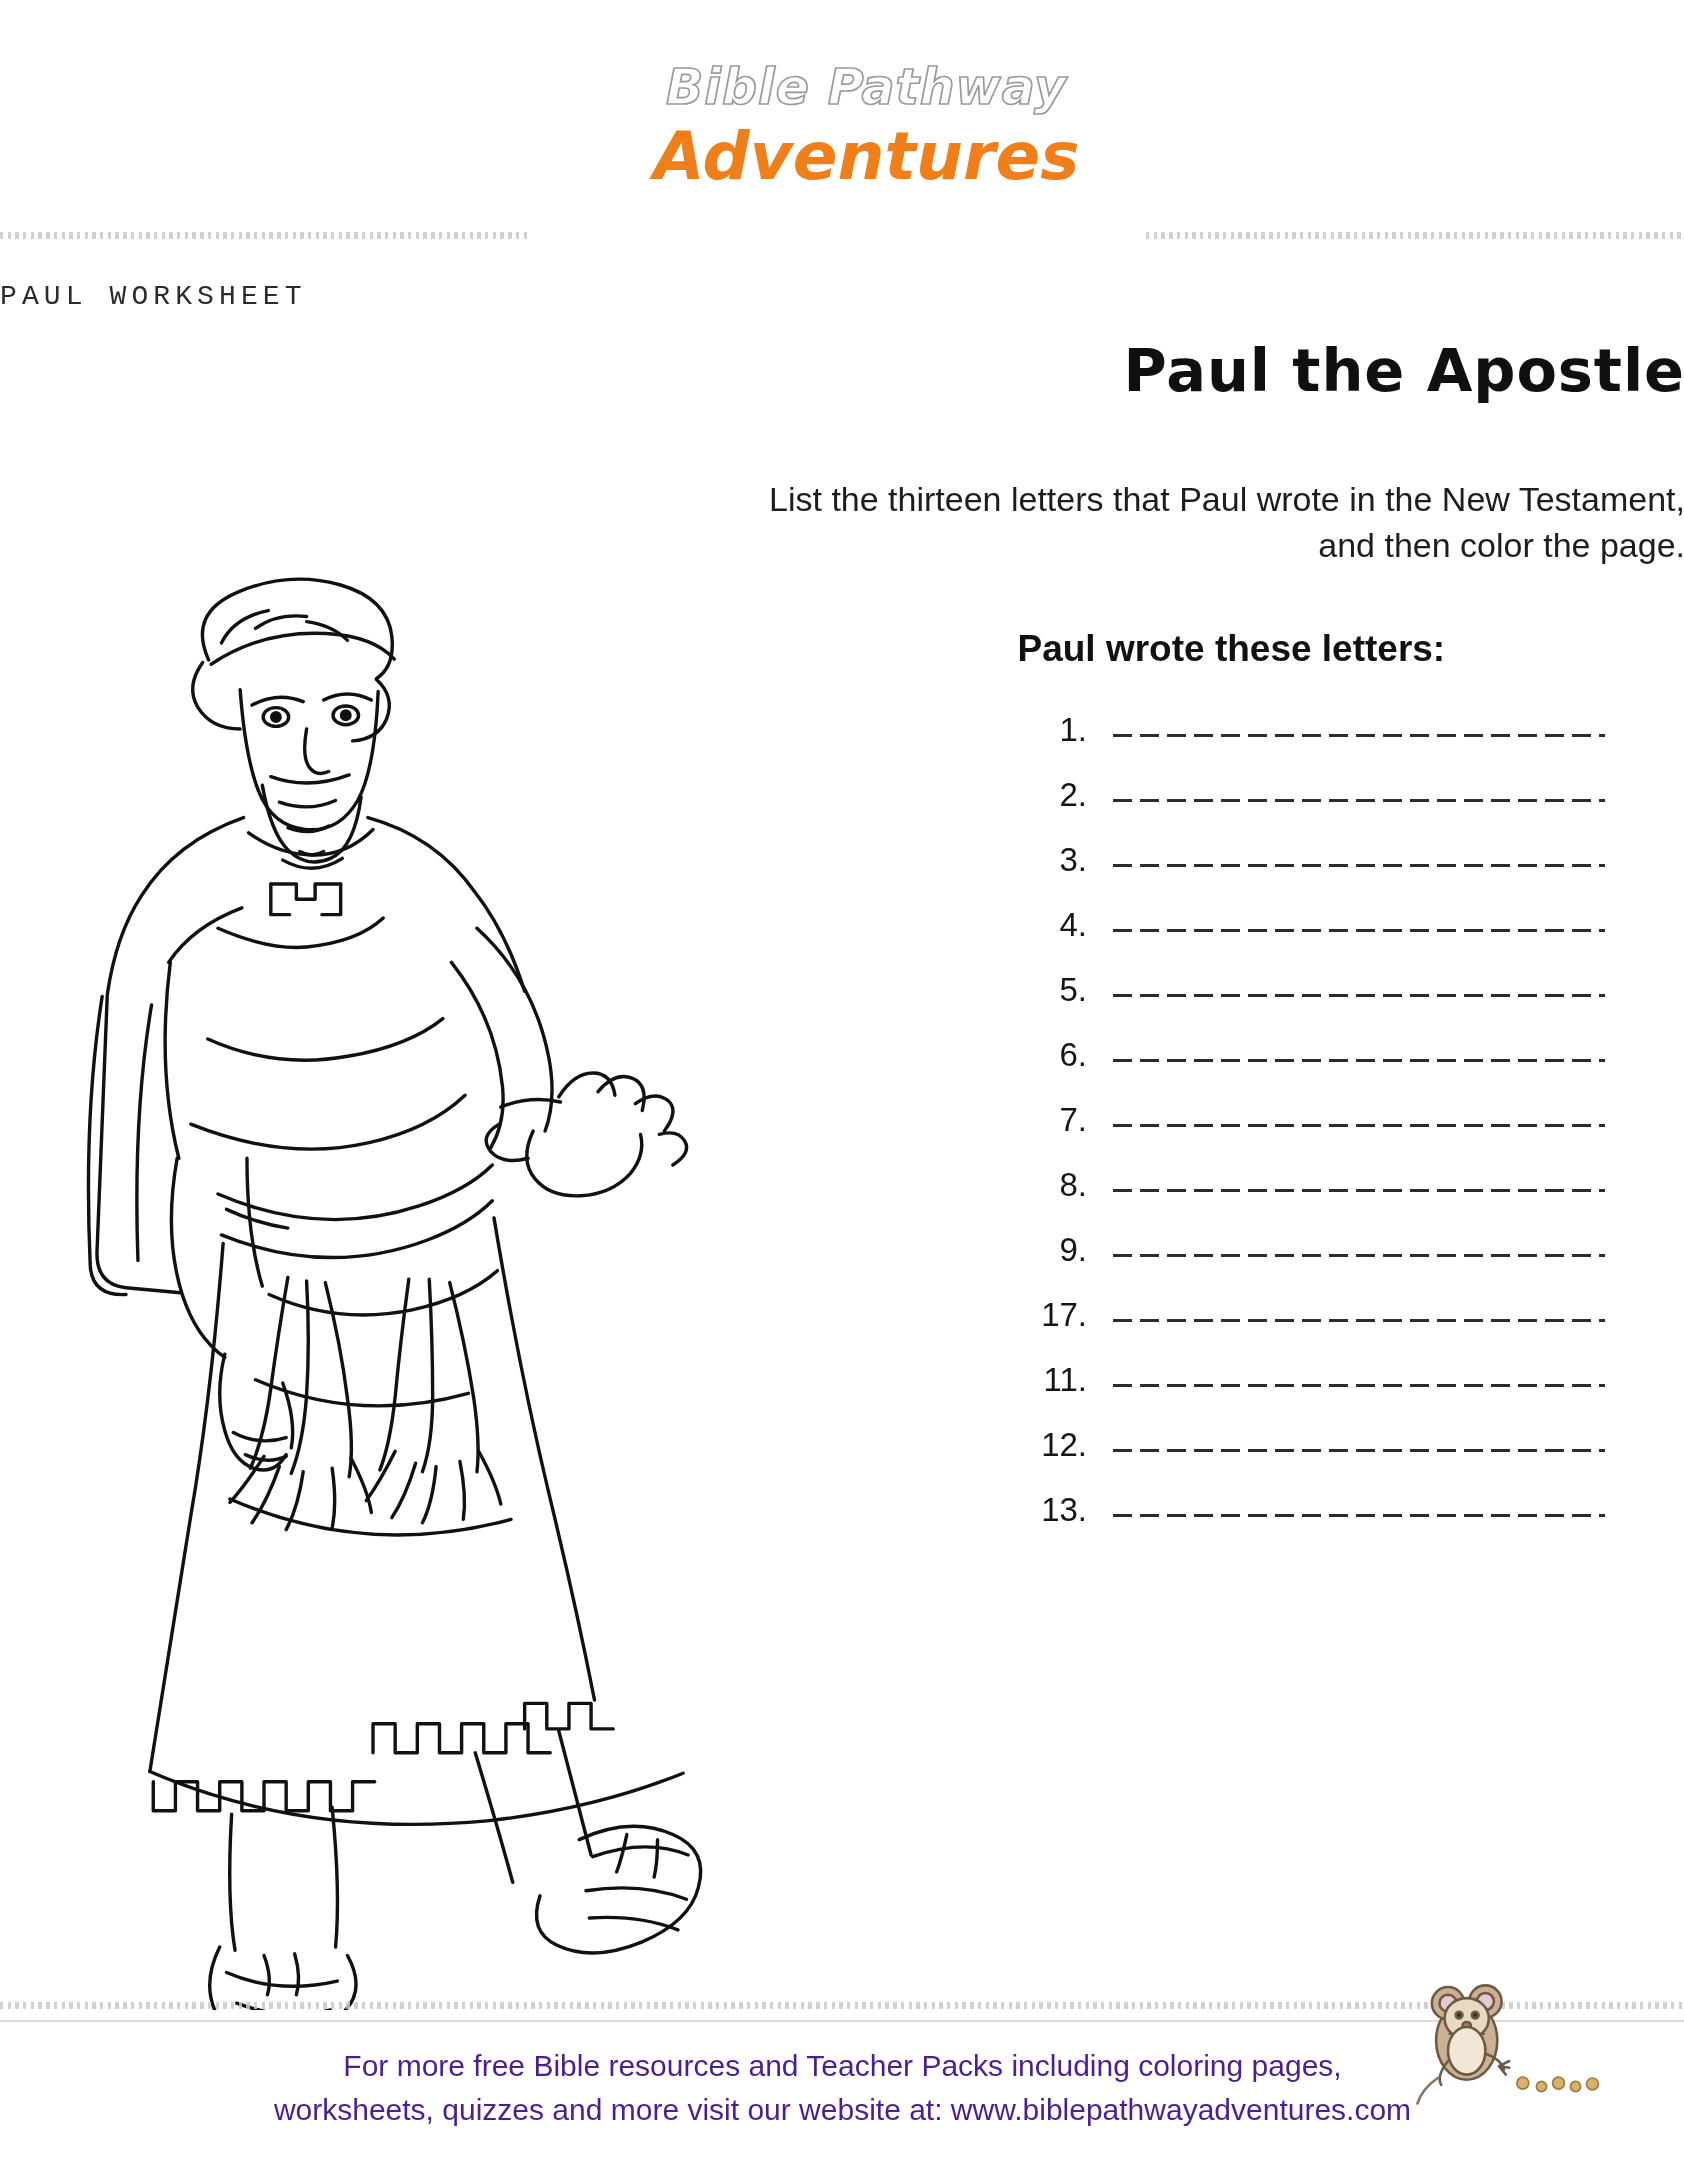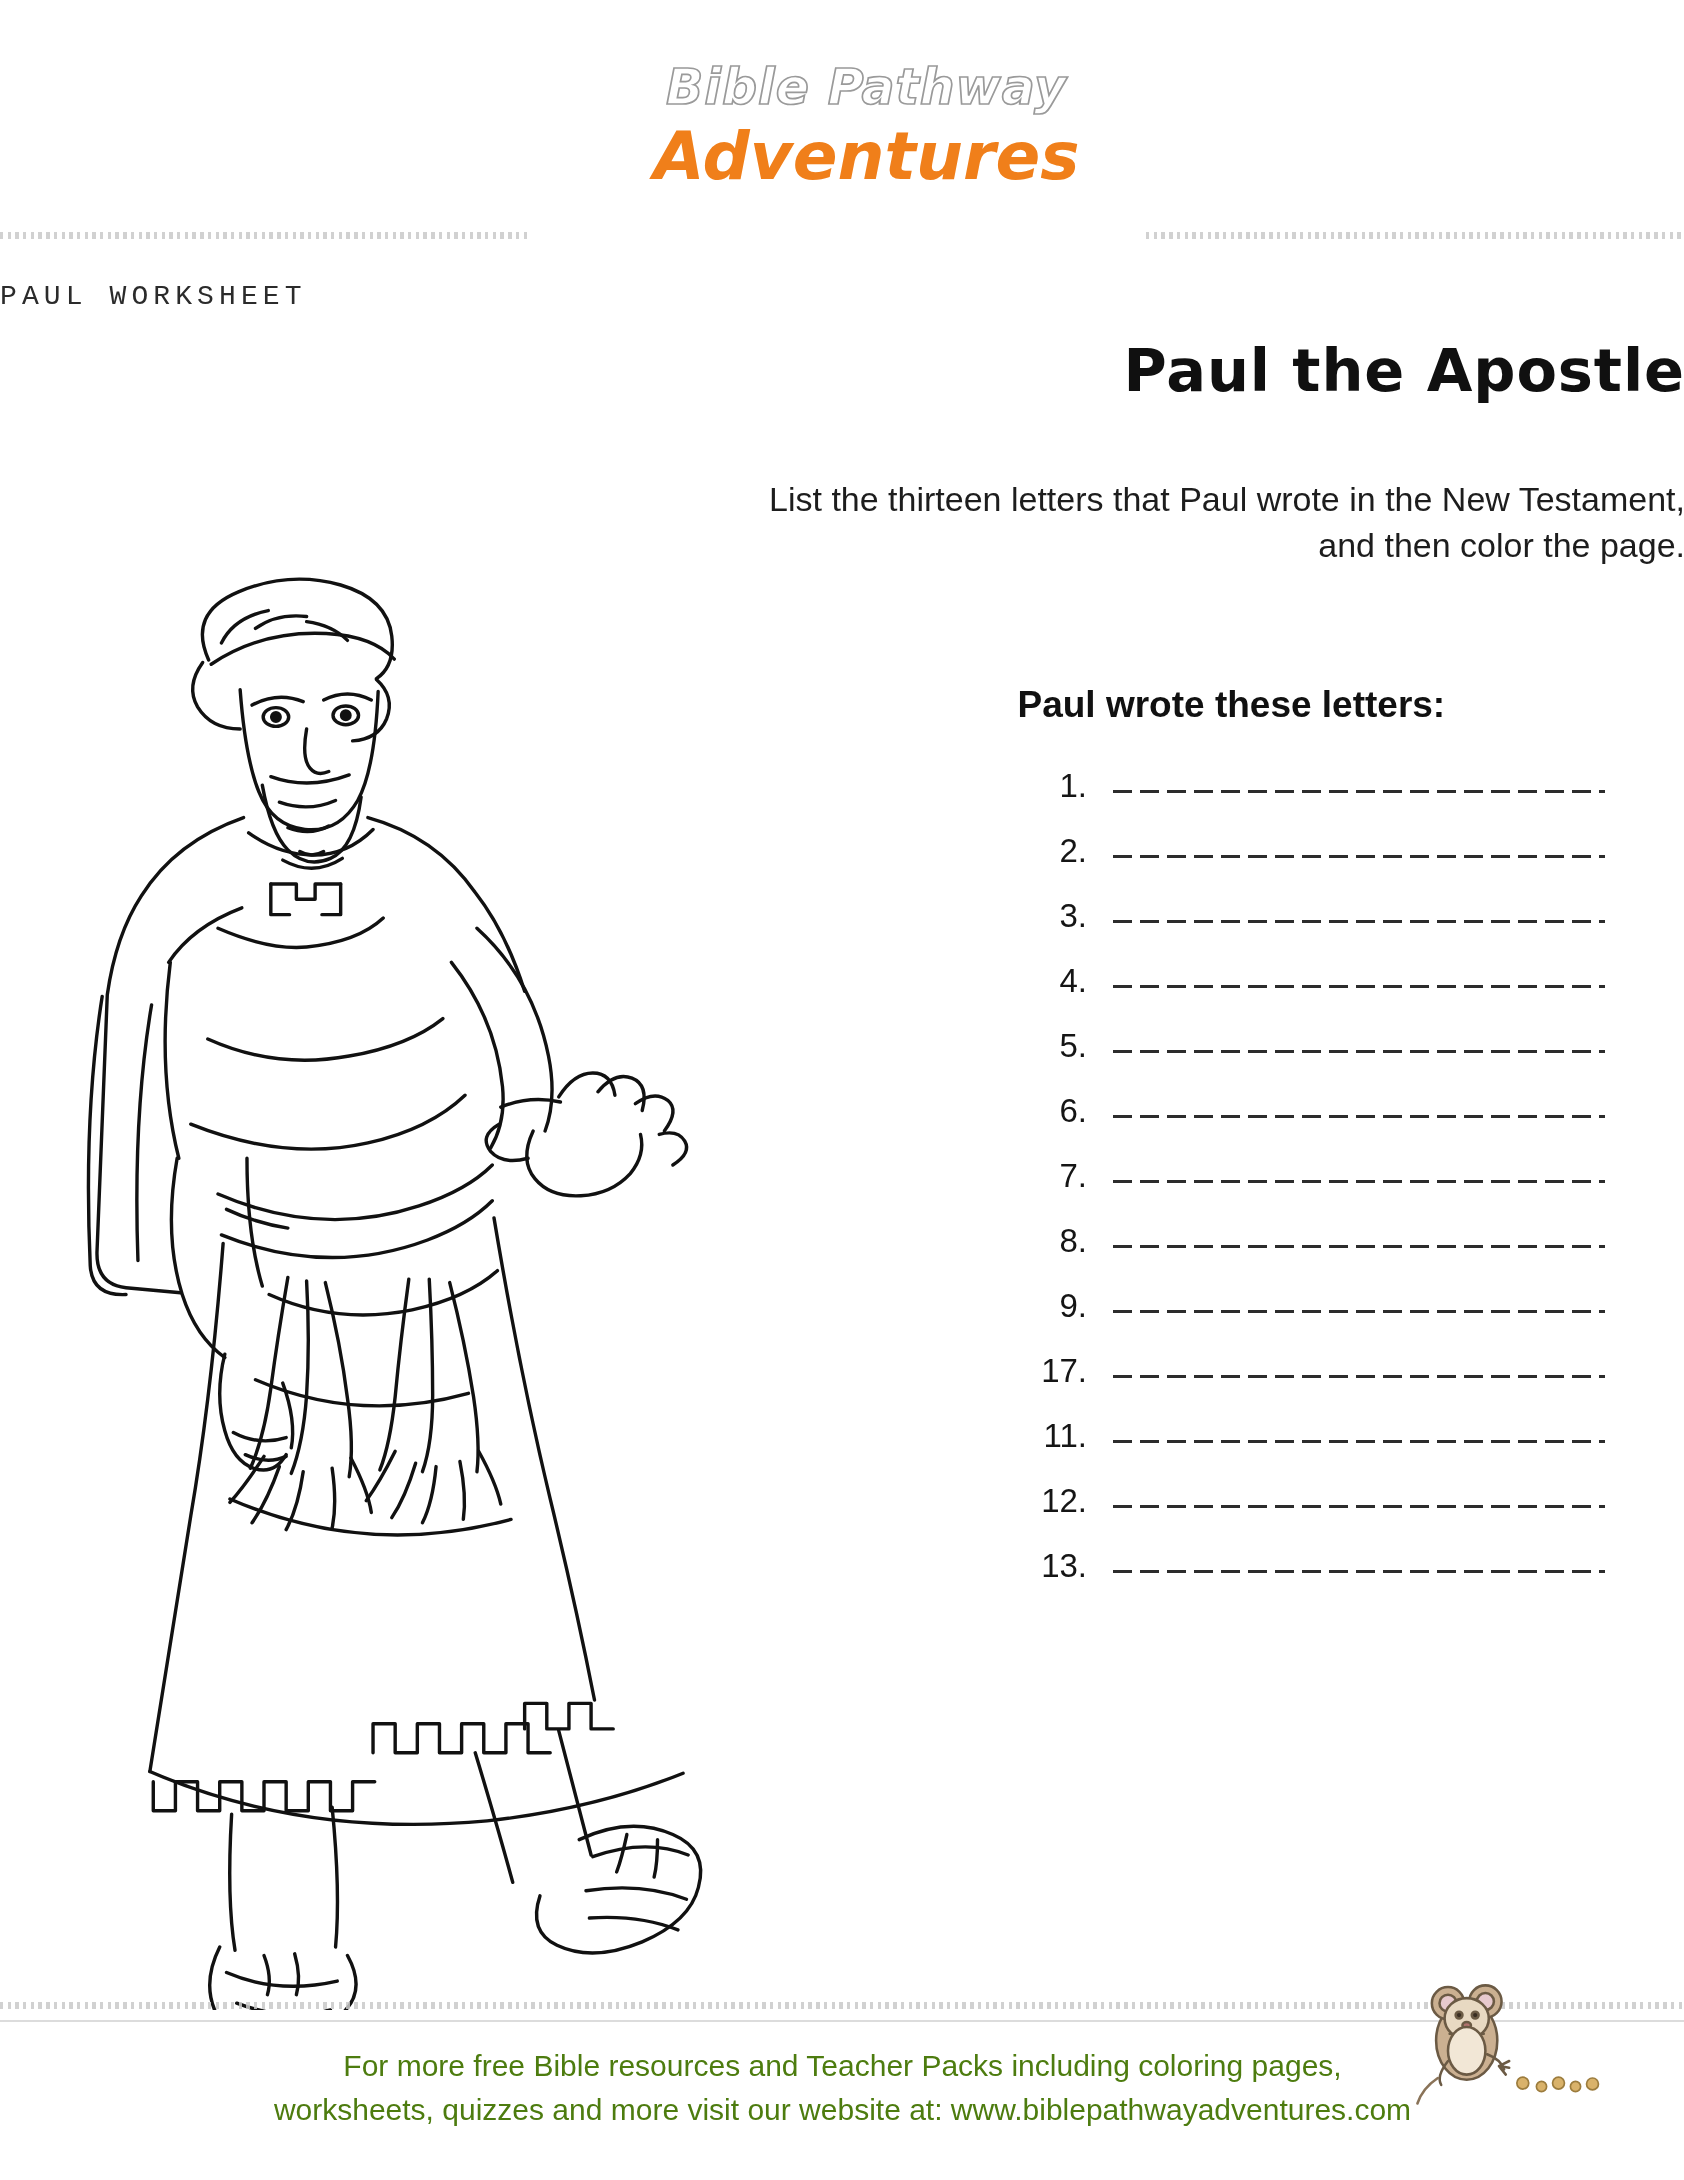--- a/index.html
+++ b/index.html
@@ -97,21 +97,21 @@
     text-align: right;
     font-size: 34px;
     line-height: 1.35;
     color: #1d1d1d;
   }
 
   
   .answers {
     position: absolute;
     left: 1009px;
-    top: 684px;
+    top: 628px;
     width: 596px;
   }
   .answers-heading {
     font-size: 37px;
     font-weight: bold;
     color: #111;
     margin-left: 8.5px;
     margin-bottom: 41px;
   }
   .answer-row {
@@ -148,21 +148,21 @@
   .illustration svg { display:block; width:100%; height:100%; }
 
   
   .footer {
     position: absolute;
     left: 0; right: 0;
     top: 2044px;
     text-align: center;
     font-size: 30px;
     line-height: 1.45;
-    color: #4d7c0f;
+    color: #4c1d95;
   }
   .mouse {
     position: absolute;
     left: 1414px;
     top: 1959px;
     width: 204px;
     height: 153px;
   }
   .mouse svg { display:block; width:100%; height:100%; }
 </style>

